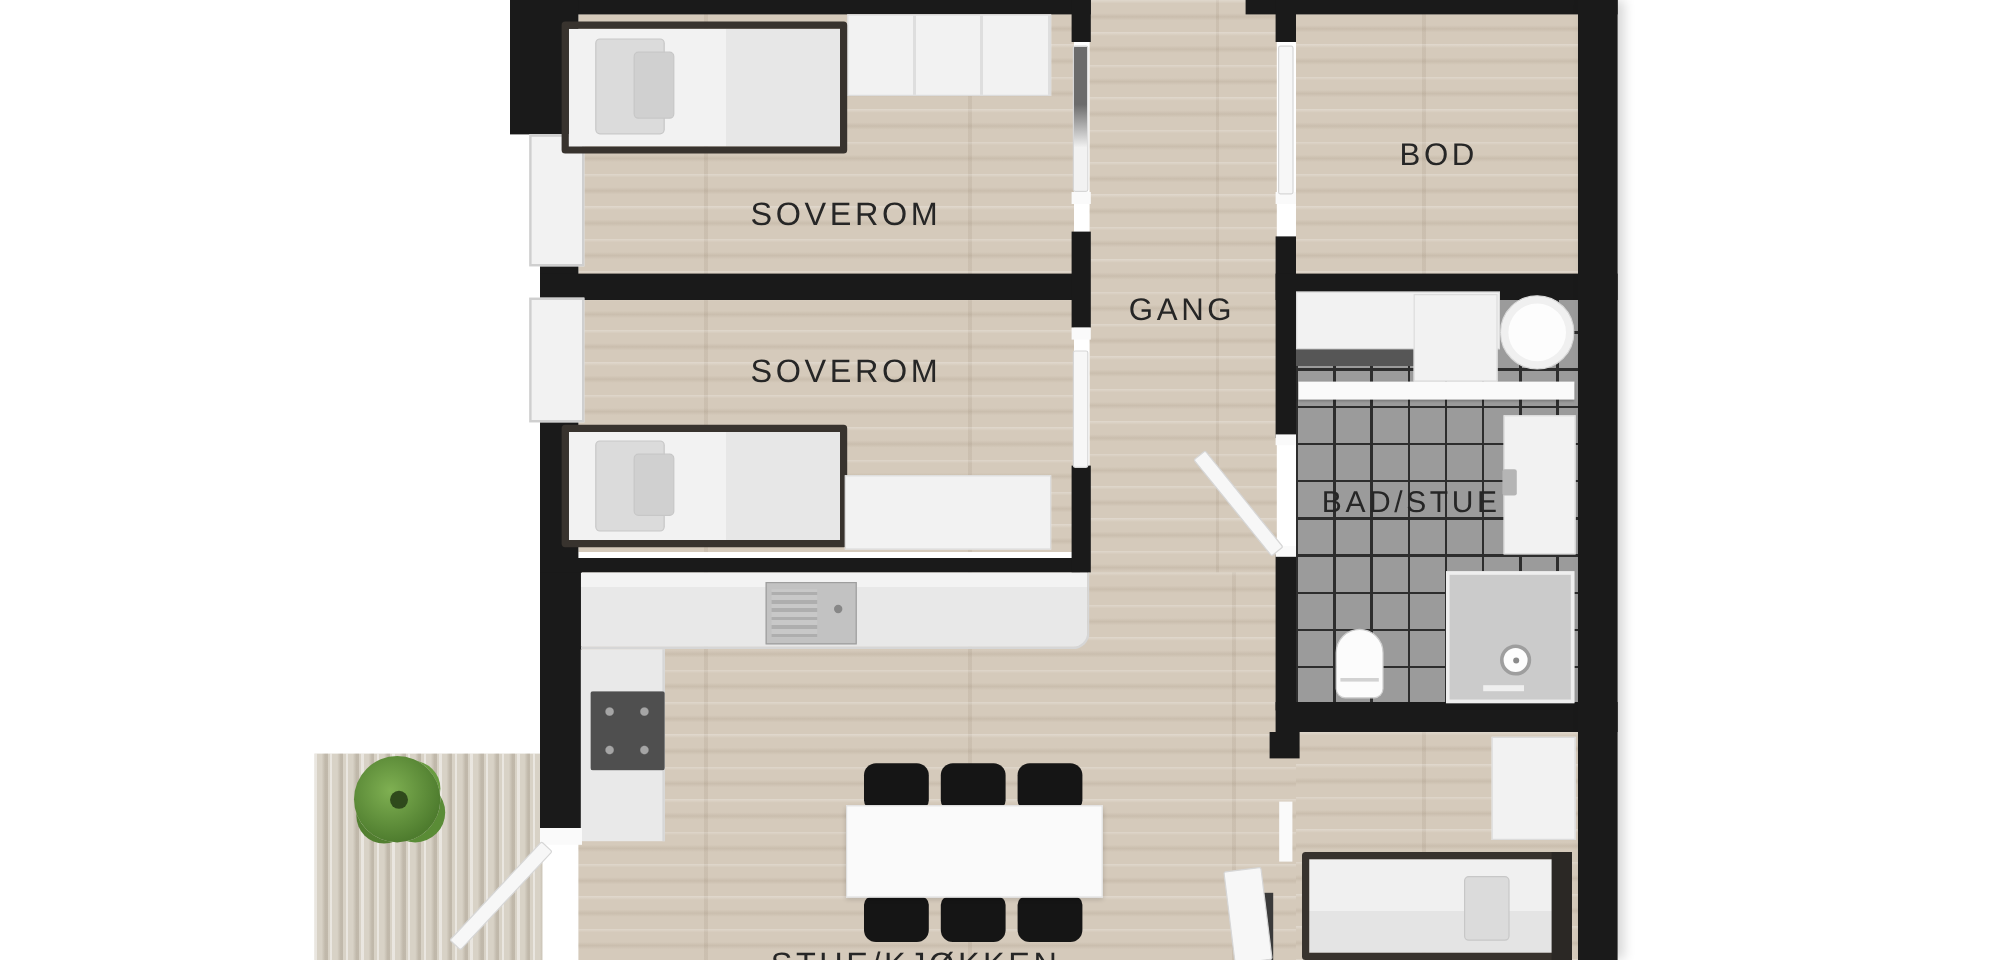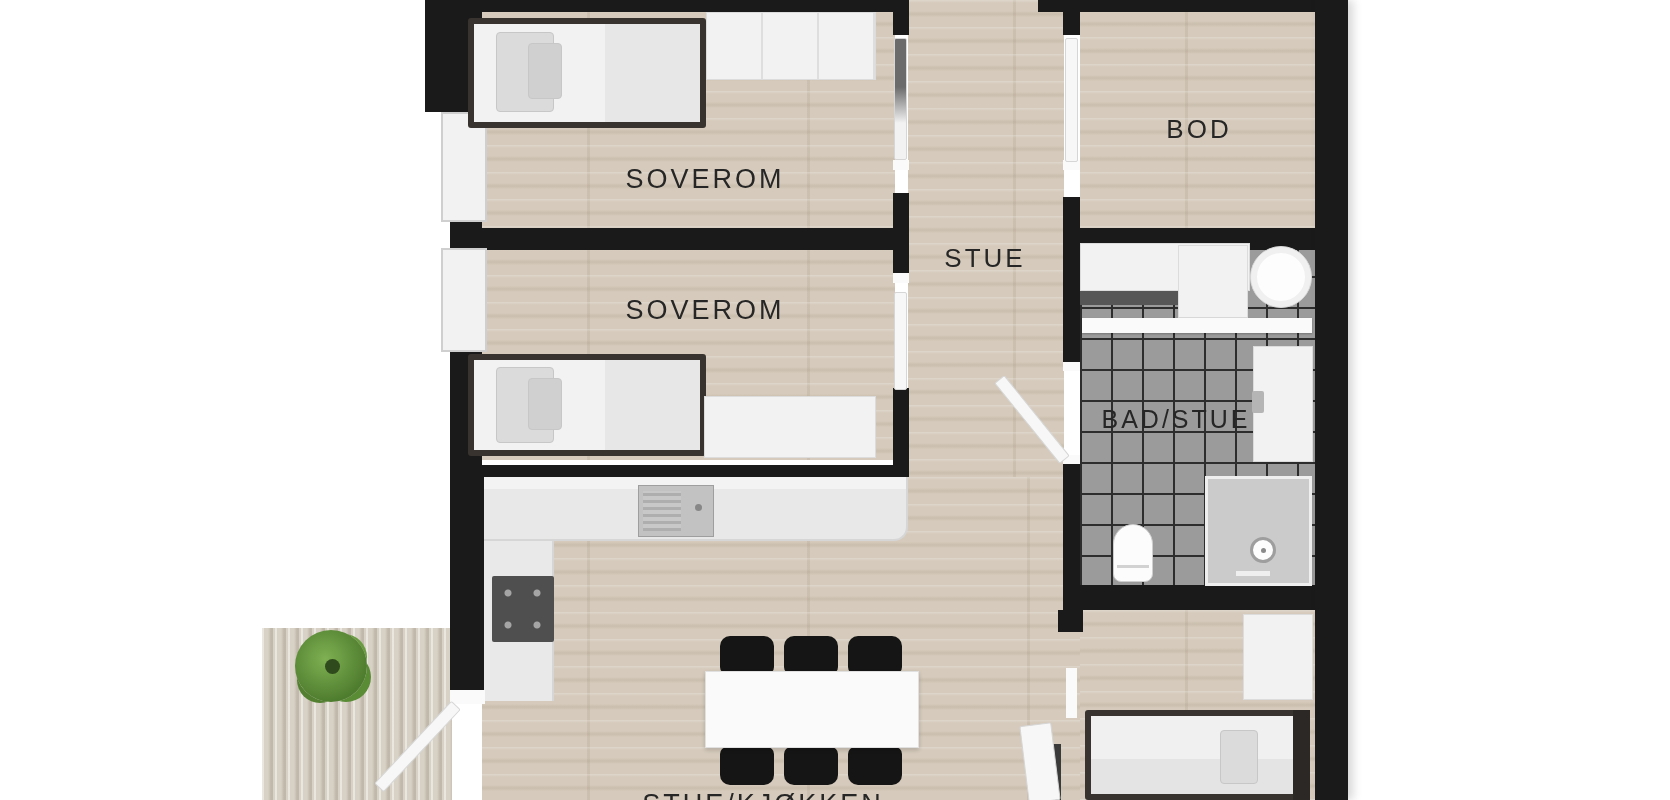--- a/index.html
+++ b/index.html
@@ -138,18 +138,18 @@
   <div class="a door" style="left:980px;top:413px;width:104px;height:13px;transform:rotate(51deg);"></div>
   <div class="a door" style="left:361px;top:740px;width:113px;height:13px;transform:rotate(133deg);"></div>
   <div class="a" style="left:1052px;top:744px;width:9px;height:56px;background:#3a3a3a;"></div>
   <div class="a door" style="left:1024px;top:724px;width:32px;height:78px;transform:rotate(-7deg);"></div>
   <div class="a frame" style="left:1066px;top:668px;width:11px;height:50px;"></div>
 
   <div class="a plant" style="left:295px;top:630px;width:72px;height:72px;"></div>
 
   <div class="label" style="left:705px;top:179px;font-size:27px;">SOVEROM</div>
   <div class="label" style="left:705px;top:310px;font-size:27px;">SOVEROM</div>
-  <div class="label" style="left:985px;top:258px;font-size:26px;">STUE</div>
+  <div class="label" style="left:985px;top:258px;font-size:26px;">GANG</div>
   <div class="label" style="left:1199px;top:129px;font-size:26px;">BOD</div>
   <div class="label" style="left:1176px;top:419px;font-size:25px;">BAD/STUE</div>
   <div class="label" style="left:763px;top:804px;font-size:27px;">STUE/KJØKKEN</div>
 
 </div>
 
 </body></html>

